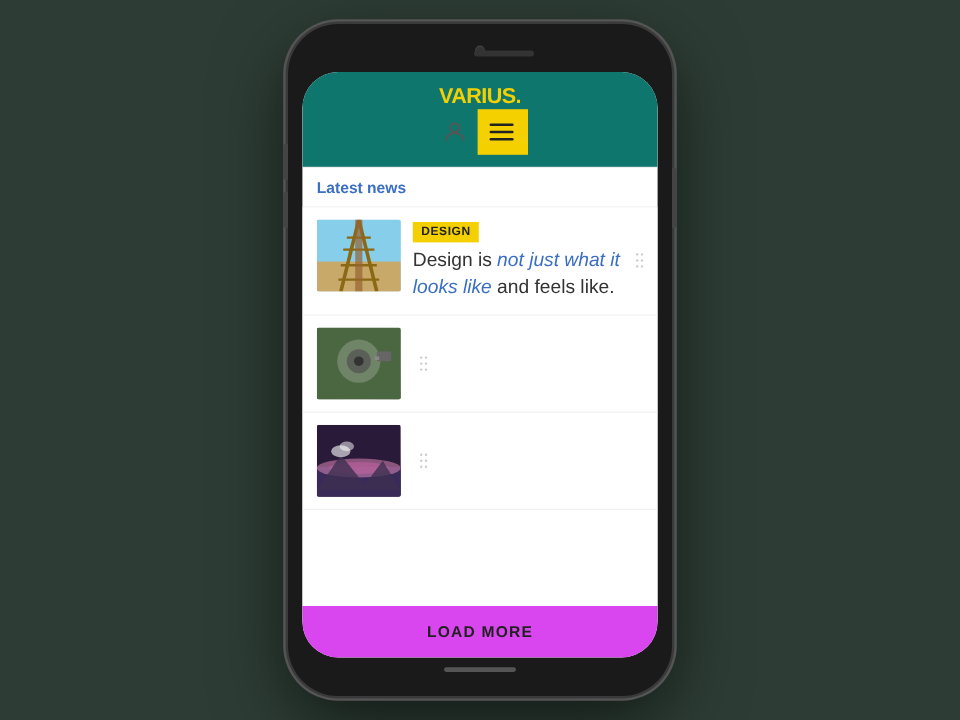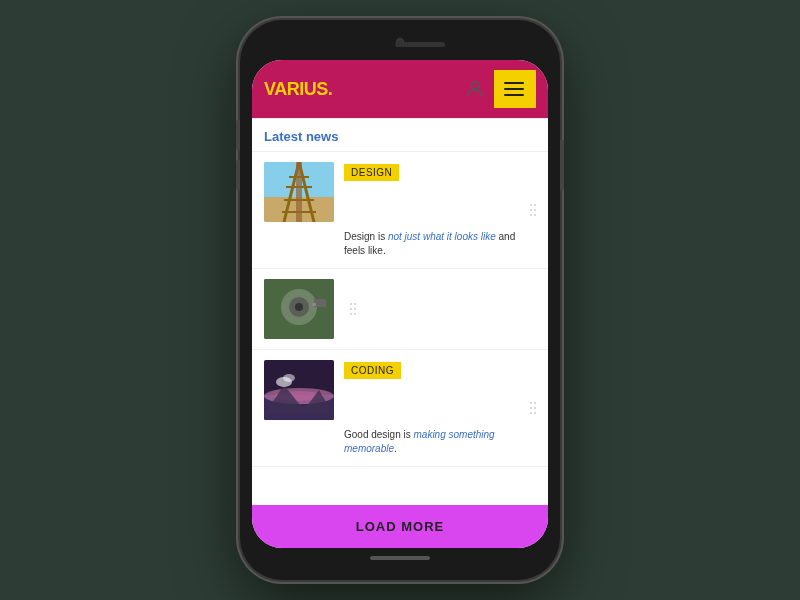--- a/index.html
+++ b/index.html
@@ -65,23 +65,24 @@
       display: flex;
       flex-direction: column;
     }
 
     
     .header {
       display: flex;
       align-items: center;
       justify-content: space-between;
       padding: 10px 12px;
-      background: #be185d;
+      background: #0f766e;
       border-bottom: 1px solid #eee;
       flex-shrink: 0;
+      flex-direction: column;
     }
 
     .logo {
       font-size: 18px;
       font-weight: 900;
       color: #222;
       letter-spacing: -0.5px;
     }
 
     .logo span {
@@ -201,31 +202,30 @@
     .news-content {
       flex: 1;
       min-width: 0;
     }
 
     .news-category {
       display: inline-block;
       background: #f5d000;
       color: #222;
       font-size: 10px;
-      font-weight: 400;
+      font-weight: 700;
       letter-spacing: 0.5px;
       padding: 3px 7px;
       margin-bottom: 5px;
     }
 
     .news-text {
-      font-size: 10px;
+      font-size: 16px;
       color: #333;
       line-height: 1.4;
-      margin-top: 44px;
     }
 
     .news-text em {
       font-style: italic;
       color: #3a6fc4;
     }
 
     .drag-handle {
       display: flex;
       flex-direction: column;
@@ -421,26 +421,20 @@
               <ellipse cx="35" cy="36" rx="35" ry="8" fill="#e890c0" opacity="0.5"></ellipse>
               <ellipse cx="35" cy="36" rx="25" ry="5" fill="#c060a0" opacity="0.6"></ellipse>
 
               <polygon points="0,55 20,25 40,50 55,30 70,55" fill="#3d3050" opacity="0.8"></polygon>
 
               <ellipse cx="20" cy="22" rx="8" ry="5" fill="white" opacity="0.6"></ellipse>
               <ellipse cx="25" cy="18" rx="6" ry="4" fill="white" opacity="0.5"></ellipse>
             </svg>
           </div>
         </div>
-        <div class="news-content">
-          <div class="news-category">CODING</div>
-          <div class="news-text">
-            Good design is <em>making something memorable</em>.
-          </div>
-        </div>
         <div class="drag-handle">
           <div class="drag-dot-row">
               <div class="drag-dot"></div>
               <div class="drag-dot"></div>
             </div>
           <div class="drag-dot-row">
               <div class="drag-dot"></div>
               <div class="drag-dot"></div>
             </div>
           <div class="drag-dot-row">

